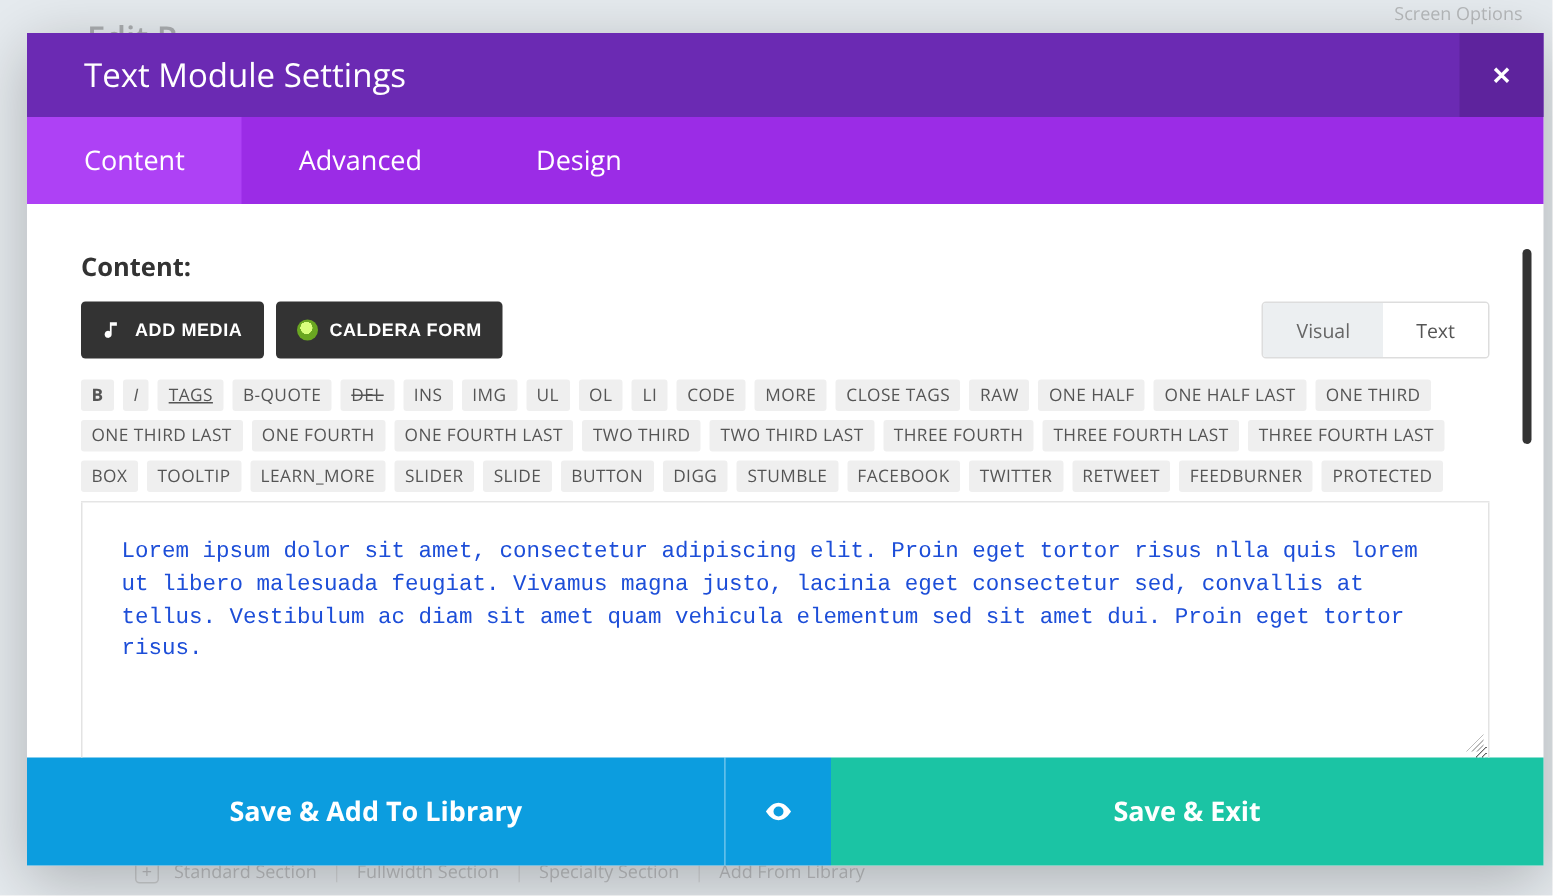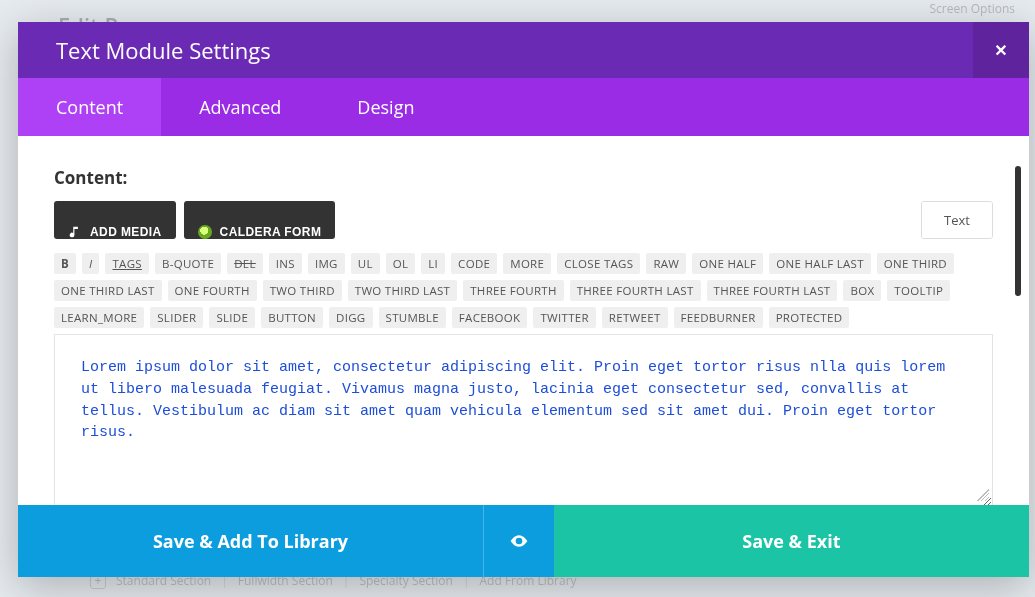--- a/index.html
+++ b/index.html
@@ -125,21 +125,21 @@
     background: #333;
     color: #fff;
     border: none;
     border-radius: 3px;
     height: 38px;
     padding: 0 14px;
     font-size: 12px;
     font-weight: 700;
     letter-spacing: .4px;
     display: inline-flex;
-    align-items: flex-end;
+    align-items: center;
     gap: 8px;
     cursor: pointer;
   }
   .btn-dark svg, .btn-dark .ic { width:14px;height:14px;display:block; }
   .caldera-ic {
     width:14px;height:14px;border-radius:50%;
     background: radial-gradient(circle at 45% 40%, #d9ff7c 0 35%, #6aa721 36% 100%);
     display:inline-block;
   }
   .mode-tabs {
@@ -264,20 +264,21 @@
         <svg viewBox="0 0 24 24" fill="#fff">
             <path d="M9 3v10.55A4 4 0 1 0 11 17V7h6V3H9z"></path>
           </svg>
         <span>ADD MEDIA</span>
       </button>
       <button class="btn-dark">
         <span class="caldera-ic"></span>
         <span>CALDERA FORM</span>
       </button>
       <div class="mode-tabs">
+        <div class="mode-tab dim">Visual</div>
         <div class="mode-tab">Text</div>
       </div>
     </div>
 
     <div class="tagbar" id="tagbar">
         <span class="tag" style="font-weight: 700;">B</span>
         <span class="tag" style="font-style: italic;">I</span>
         <span class="tag linkish">TAGS</span>
         <span class="tag">B-QUOTE</span>
         <span class="tag strike">DEL</span>
@@ -288,20 +289,21 @@
         <span class="tag">LI</span>
         <span class="tag">CODE</span>
         <span class="tag">MORE</span>
         <span class="tag">CLOSE TAGS</span>
         <span class="tag">RAW</span>
         <span class="tag">ONE HALF</span>
         <span class="tag">ONE HALF LAST</span>
         <span class="tag">ONE THIRD</span>
         <span class="tag">ONE THIRD LAST</span>
         <span class="tag">ONE FOURTH</span>
+        <span class="tag">ONE FOURTH LAST</span>
         <span class="tag">TWO THIRD</span>
         <span class="tag">TWO THIRD LAST</span>
         <span class="tag">THREE FOURTH</span>
         <span class="tag">THREE FOURTH LAST</span>
         <span class="tag">THREE FOURTH LAST</span>
         <span class="tag">BOX</span>
         <span class="tag">TOOLTIP</span>
         <span class="tag">LEARN_MORE</span>
         <span class="tag">SLIDER</span>
         <span class="tag">SLIDE</span>

